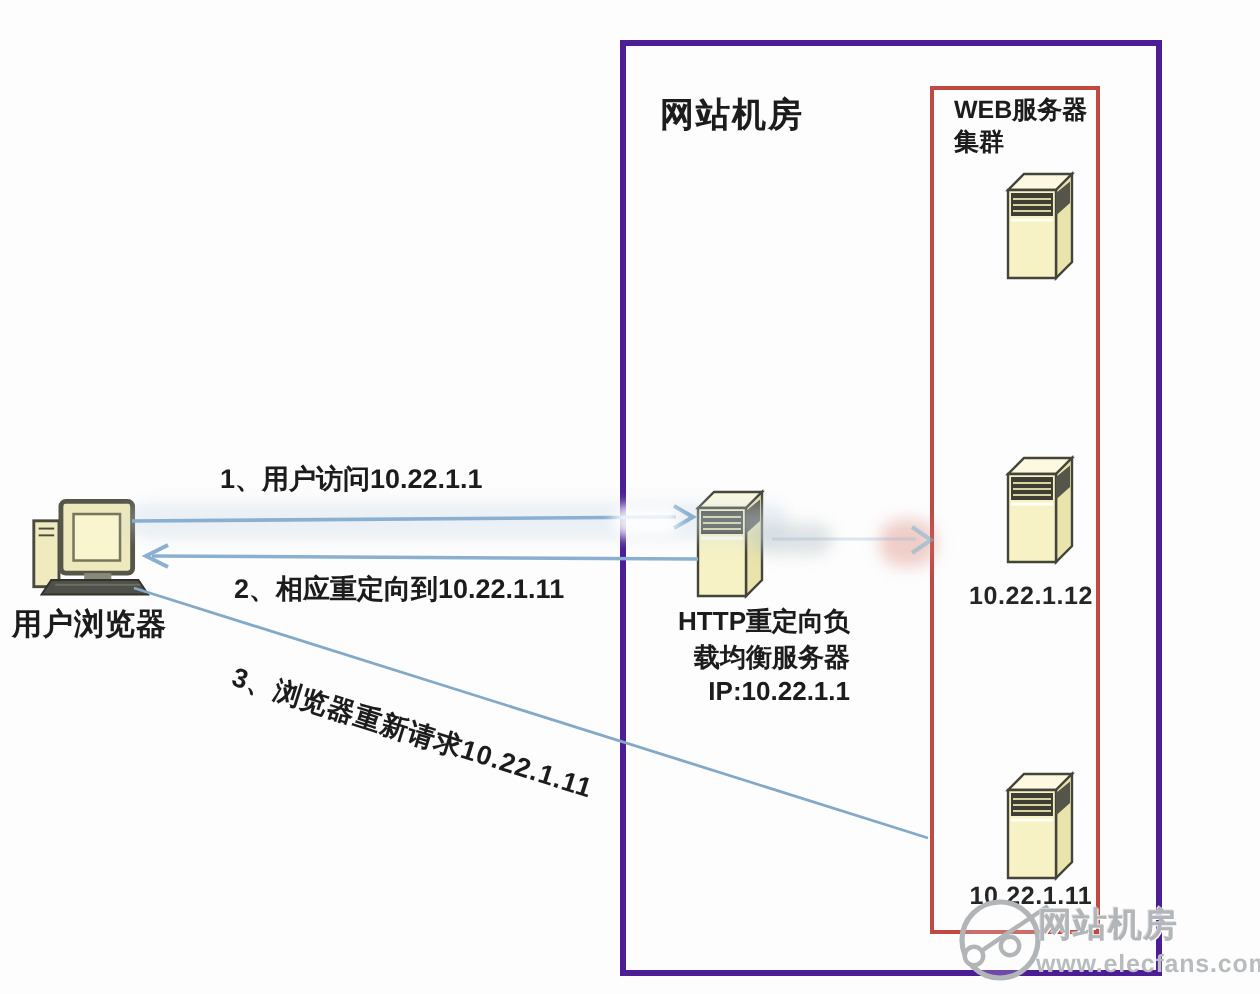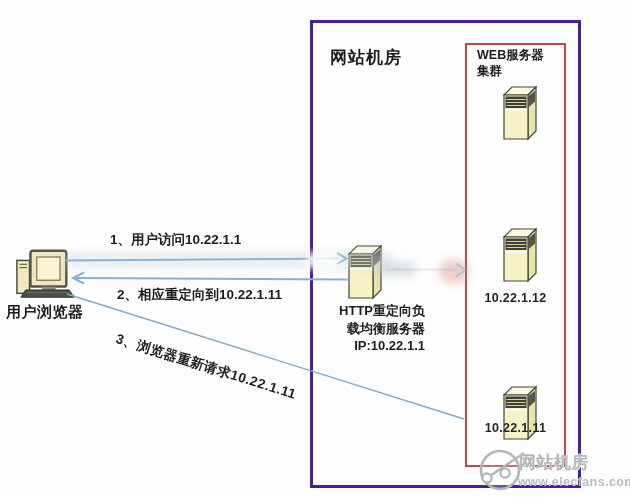--- a/index.html
+++ b/index.html
@@ -13,41 +13,41 @@
   
   .room-box {
     left:310px; top:20px; width:271px; height:468px;
     border:3px solid #4c1d95; background:transparent;padding-left:44px;
   }
   .room-title {
     left:17px; top:23px; font-size:17px; font-weight:bold; color:#1c1c1c;
     letter-spacing:1px; white-space:nowrap;
   }
   .cluster-box {
-    left:152px; top:20px; width:101px; height:424px;
+    left:152px; top:20px; width:85px; height:424px;
     border:2px solid #bf4a44;
   }
   .cluster-title {
     left:10px; top:2px; width:86px; font-size:12.5px; font-weight:bold;
     color:#1c1c1c; line-height:16px;
   }
   .cluster-title span { display:block; }
 
   
   .tower { width:36px; height:57px; }
   .tower-1 { left:35px; top:39px; }
   .tower-2 { left:35px; top:181px; }
   .tower-3 { left:35px; top:339px; }
   .ip-label {
     left:0px; width:97px; text-align:center; font-size:12.5px;
     font-weight:bold; color:#252525; letter-spacing:0.3px; white-space:nowrap;
   }
   .ip-1 { top:105px; }
   .ip-2 { top:246px; }
-  .ip-3 { top:376px; }
+  .ip-3 { top:396px; }
 
   
   .lb-tower { left:34px; top:220px; width:36px; height:57px; }
   .lb-label {
     left:12px; top:279px; width:100px; font-size:13px; font-weight:bold;
     color:#1c1c1c; line-height:17.5px;
   }
   .lb-label span { display:block; white-space:nowrap;text-align:right; }
 
   

